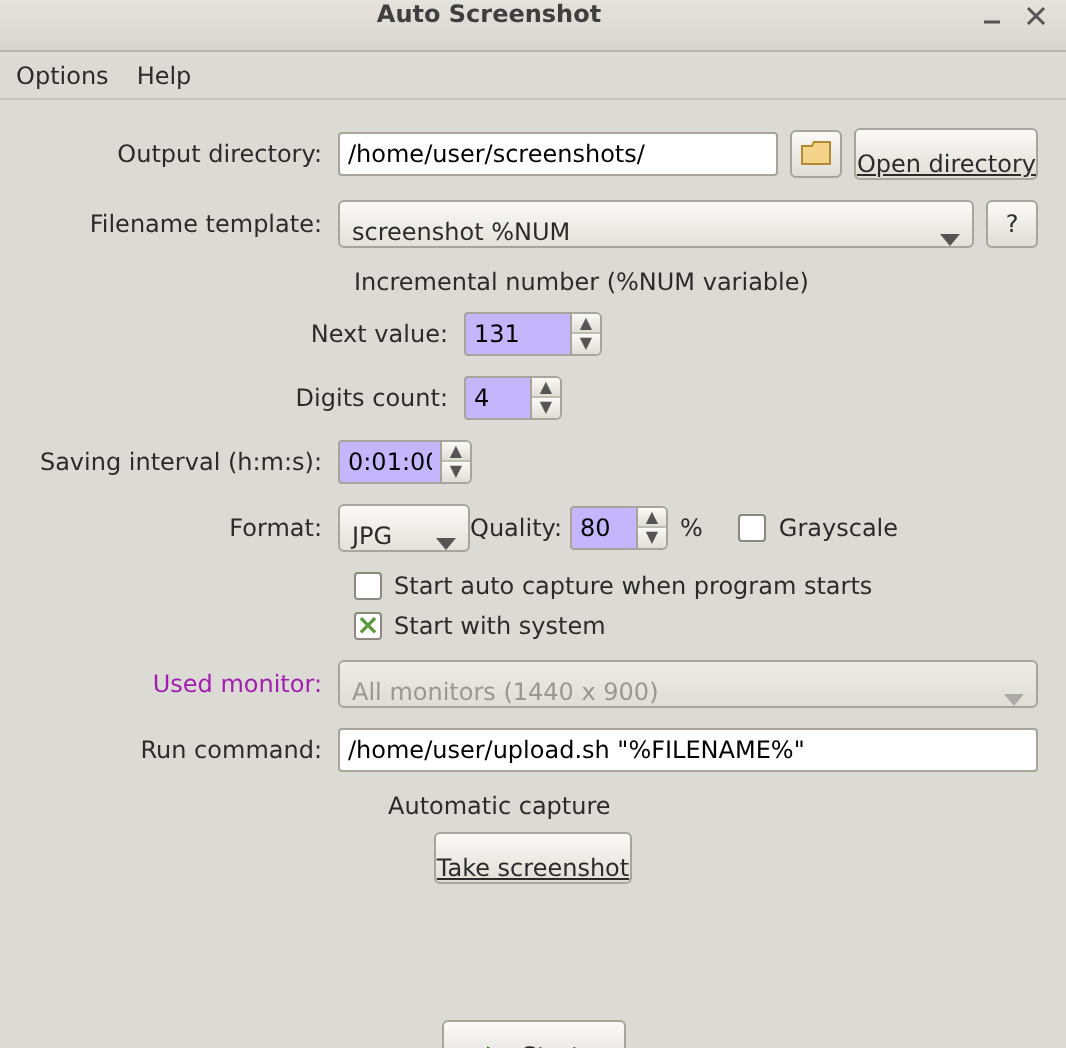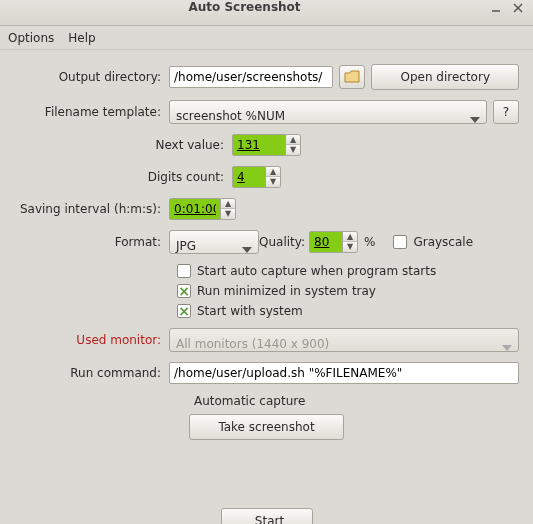--- a/index.html
+++ b/index.html
@@ -5,29 +5,29 @@
 * { box-sizing: border-box; font-family: "DejaVu Sans", "Liberation Sans", Arial, sans-serif; font-size: 12px; }
 body { margin: 0; background: #dcdad5; width: 533px; height: 524px; overflow: hidden; color: #2b2b2b; }
 .titlebar { height: 26px; background: linear-gradient(#e6e3de,#d8d5cf); border-bottom: 1px solid #b8b5ae; display: flex; align-items: flex-start; padding: 0 6px; }
 .titlebar .title { flex: 1; text-align: center; font-weight: bold; color: #3f3f3f; }
 .titlebar .win-btn { width: 18px; height: 16px; margin-left: 4px; display: flex; align-items: center; justify-content: center; color: #555; }
 .menubar { height: 24px; display: flex; align-items: center; padding: 0 8px; gap: 14px; border-bottom: 1px solid #c8c5be; }
 .menubar span { cursor: default; }
 .form { padding: 14px 14px 10px 14px; }
 .row { display: flex; align-items: center; margin-bottom: 10px; }
 .lbl { width: 155px; text-align: right; padding-right: 8px; color: #2b2b2b; }
-.lbl.disabled { color: #b91c1c; }
+.lbl.disabled { color: #a21caf; }
 input[type=text] { height: 22px; border: 1px solid #a8a49c; background: #fff; padding: 0 4px; border-radius: 2px; }
 .combo { height: 24px; border: 1px solid #a8a49c; background: linear-gradient(#fbfaf8,#e4e1da); border-radius: 3px; display: flex; align-items: flex-end; padding: 0 6px; position: relative; }
 .combo .arrow { position: absolute; right: 6px; }
-.btn { height: 26px; border: 1px solid #a8a49c; background: linear-gradient(#fbfaf8,#e0ddd6); border-radius: 3px; padding: 0 28px; display: inline-flex; align-items: center; gap: 6px; cursor: default; }
+.btn { height: 26px; border: 1px solid #a8a49c; background: linear-gradient(#fbfaf8,#e0ddd6); border-radius: 3px; padding: 0 0; display: inline-flex; align-items: flex-end; gap: 6px; cursor: default; text-decoration: underline; }
 .btn.disabled { color: #9a9791; }
 .sqbtn { width: 26px; height: 24px; border: 1px solid #a8a49c; background: linear-gradient(#fbfaf8,#e0ddd6); border-radius: 3px; display: flex; align-items: center; justify-content: center; }
 .spinner { display: flex; align-items: center; }
-.spinner input { width: 44px; height: 22px; border: 1px solid #a8a49c; background: #84cc16; padding: 0 4px; border-radius: 2px 0 0 2px; text-decoration: underline; }
+.spinner input { width: 44px; height: 22px; border: 1px solid #a8a49c; background: #c4b5fd; padding: 0 4px; border-radius: 2px 0 0 2px; }
 .spin-btns { display: flex; flex-direction: column; border: 1px solid #a8a49c; border-left: none; border-radius: 0 3px 3px 0; overflow: hidden; }
 .spin-btns div { width: 14px; height: 10px; background: linear-gradient(#fbfaf8,#e0ddd6); font-size: 8px; line-height: 10px; text-align: center; color: #555; border-bottom: 1px solid #c0bdb5; }
 .spin-btns div:last-child { border-bottom: none; }
 .check { width: 14px; height: 14px; border: 1px solid #8c8880; background: #fff; border-radius: 2px; display: inline-flex; align-items: center; justify-content: center; margin-right: 6px; }
 .check.on::after { content: "×"; color: #5b9a3d; font-weight: bold; font-size: 14px; line-height: 10px; }
 .checkrow { display: flex; align-items: center; margin: 6px 0 6px 163px; }
 .section-label { margin-left: 180px; margin-bottom: 6px; }
 .bottom { display: flex; align-items: center; gap: 10px; margin-top: 4px; padding: 0 4px 8px 4px; flex-direction: column; }
 svg { display: block; }
 </style>
@@ -77,20 +77,21 @@
         <svg width="10" height="6">
             <path d="M0 0 L10 0 L5 6 Z" fill="#555"></path>
           </svg>
       </span>
     </div>
     <div class="sqbtn" style="margin-left:6px">
       <span>?</span>
     </div>
   </div>
 
+  <div style="margin-left:163px;margin-bottom:8px">Incremental number (%NUM variable)</div>
 
   <div class="row" style="margin-left:0">
     <div class="lbl" style="width:218px">Next value:</div>
     <div class="spinner">
       <input type="text" style="width: 54px;" value="131">
       <div class="spin-btns">
           <div>▲</div>
           <div>▼</div>
         </div>
     </div>
@@ -113,21 +114,21 @@
       <input type="text" style="width: 52px;" value="0:01:00">
       <div class="spin-btns">
           <div>▲</div>
           <div>▼</div>
         </div>
     </div>
   </div>
 
   <div class="row">
     <div class="lbl">Format:</div>
-    <div class="combo" style="width:90px">
+    <div class="combo" style="width:66px">
       <span>JPG</span>
       <span class="arrow">
           <svg width="10" height="6">
             <path d="M0 0 L10 0 L5 6 Z" fill="#555"></path>
           </svg>
         </span>
     </div>
     <div style="width:50px;text-align:right;padding-right:16px">Quality:</div>
     <div class="spinner">
       <input type="text" style="width: 34px;" value="80">
@@ -137,24 +138,20 @@
         </div>
     </div>
     <span style="margin:0 18px 0 6px">%</span>
     <span class="check"></span>
     <span>Grayscale</span>
   </div>
 
   <div class="checkrow">
     <span class="check"></span>
     <span>Start auto capture when program starts</span>
-  </div>
-  <div class="checkrow">
-    <span class="check on"></span>
-    <span>Run minimized in system tray</span>
   </div>
   <div class="checkrow">
     <span class="check on"></span>
     <span>Start with system</span>
   </div>
 
   <div class="row" style="margin-top:10px">
     <div class="lbl disabled">Used monitor:</div>
     <div class="combo" style="flex:1;color:#9a9791;background:linear-gradient(#eeece7,#e0ddd6)">
       <span>All monitors (1440 x 900)</span>

